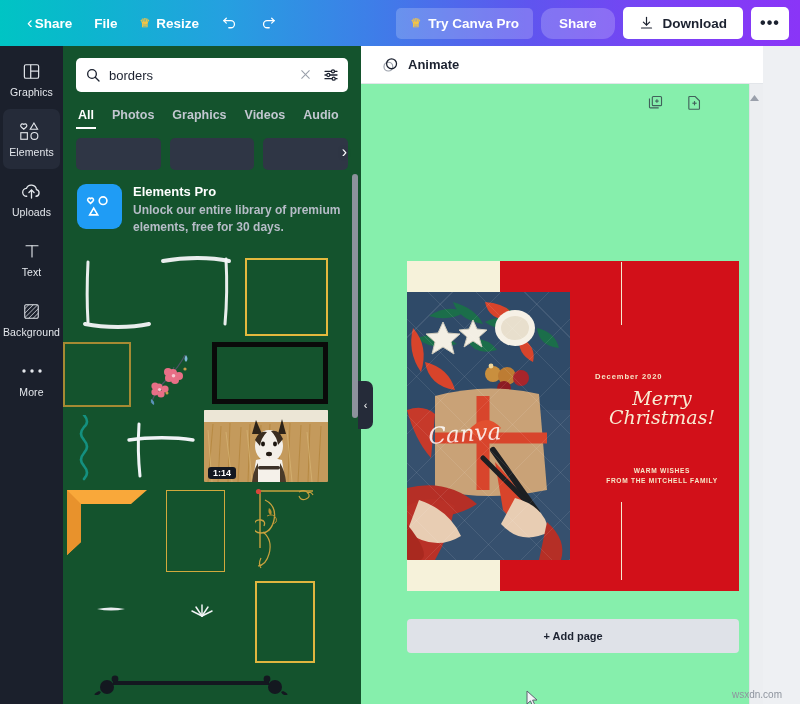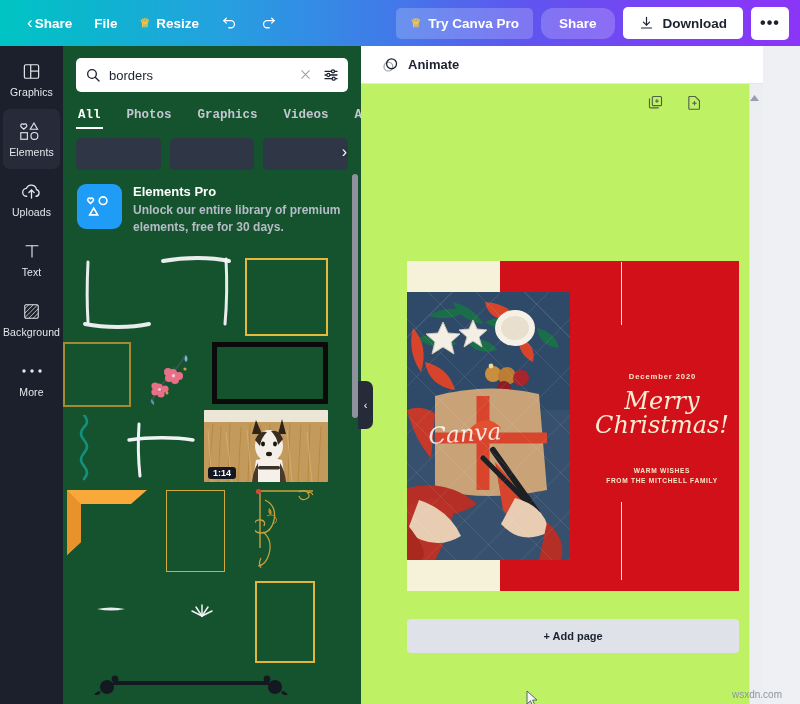--- a/index.html
+++ b/index.html
@@ -70,21 +70,21 @@
     background: #fff; border-radius: 5px; height: 34px;
     display: flex; align-items: center; padding: 0 9px; gap: 8px;
   }
   .search-input {
     border: none; outline: none; flex: 1; font-size: 13px; color: #1c2230;
     font-family: "Liberation Sans", sans-serif; background: transparent;
   }
   .x-btn { color: #9aa0ab; font-size: 15px; cursor: pointer; padding: 0 3px; }
   .filt-btn { cursor: pointer; display: flex; align-items: center; }
 
-  .tabs { display: flex; gap: 8px; padding: 10px 13px 0 13px; font-family: Liberation Mono, monospace; }
+  .tabs { display: flex; gap: 0px; padding: 10px 13px 0 13px; }
   .tab {
     color: #c2c7d0; font-size: 12.5px; font-weight: bold; padding: 6px 9px 7px 9px;
     cursor: pointer; position: relative;
   }
   .tab:first-child { padding-left: 2px; }
   .tab.active { color: #fff; }
   .tab.active::after {
     content: ''; position: absolute; left: 2px; right: 9px; bottom: 0; height: 2.5px; background: #fff;
   }
   .tab:first-child.active::after { left: 0px; right: 7px; }
@@ -118,21 +118,21 @@
   .collapse {
     position: absolute; left: 358px; top: 381px; width: 15px; height: 48px;
     background: #252b39; border-radius: 0 7px 7px 0; z-index: 16;
     display: flex; align-items: center; justify-content: center;
     color: #fff; font-size: 11px; cursor: pointer;
   }
 
   
   .rightside {
     position: absolute; top: 46px; left: 361px; width: 402px; height: 658px;
-    background: #bef264; z-index: 10;
+    background: #86efac; z-index: 10;
   }
   .animbar {
     height: 38px; background: #fff; display: flex; align-items: center;
     padding-left: 14px; gap: 9px; border-bottom: 1px solid #e3e6ea;
   }
   .animbar-label { font-size: 13px; color: #1c2230; font-weight: bold; }
   .anim-btn { display: flex; align-items: center; gap: 9px; padding: 4px 7px; border-radius: 4px; cursor: pointer; }
 
   .canvas-scroll { position: relative; height: 620px; overflow: hidden; }
   .scroll-up {
@@ -152,26 +152,26 @@
     position: absolute; left: 46px; top: 177px; width: 332px; height: 330px;
     background: #f6f2da; overflow: hidden; box-shadow: 0 0 0 0 rgba(0,0,0,0);
   }
   .d-red { position: absolute; left: 93px; top: 0; width: 239px; height: 330px; background: #d21019; }
   .d-rule { position: absolute; background: #f3ead0; width: 1px; }
   .d-photo {
     position: absolute; left: 0px; top: 31px; width: 163px; height: 268px;
     background: #2b3f5c; overflow: hidden;
   }
   .d-date {
-    position: absolute; left: 188px; top: 111px; width: 135px; text-align: center;
+    position: absolute; left: 188px; top: 111px; width: 135px; text-align: left;
     color: #f6e7c8; font-size: 7.6px; letter-spacing: .9px; font-weight: bold;
   }
   .d-merry {
     position: absolute; left: 180px; top: 128px; width: 150px; text-align: center;
-    color: #f8ecd3; font-size: 24px; line-height: 1.0;
+    color: #f8ecd3; font-size: 19px; line-height: 1.0;
     font-family: "DejaVu Serif", serif; font-style: italic; font-weight: normal;
   }
   .d-warm {
     position: absolute; left: 180px; top: 205px; width: 150px; text-align: center;
     color: #f6e7c8; font-size: 6.6px; letter-spacing: .7px; font-weight: bold; line-height: 1.55;
   }
   .wm-grid {
     position: absolute; inset: 0;
     background-image: repeating-linear-gradient(45deg, rgba(255,255,255,.09) 0 1px, transparent 1px 34px),
                       repeating-linear-gradient(-45deg, rgba(255,255,255,.09) 0 1px, transparent 1px 34px);

